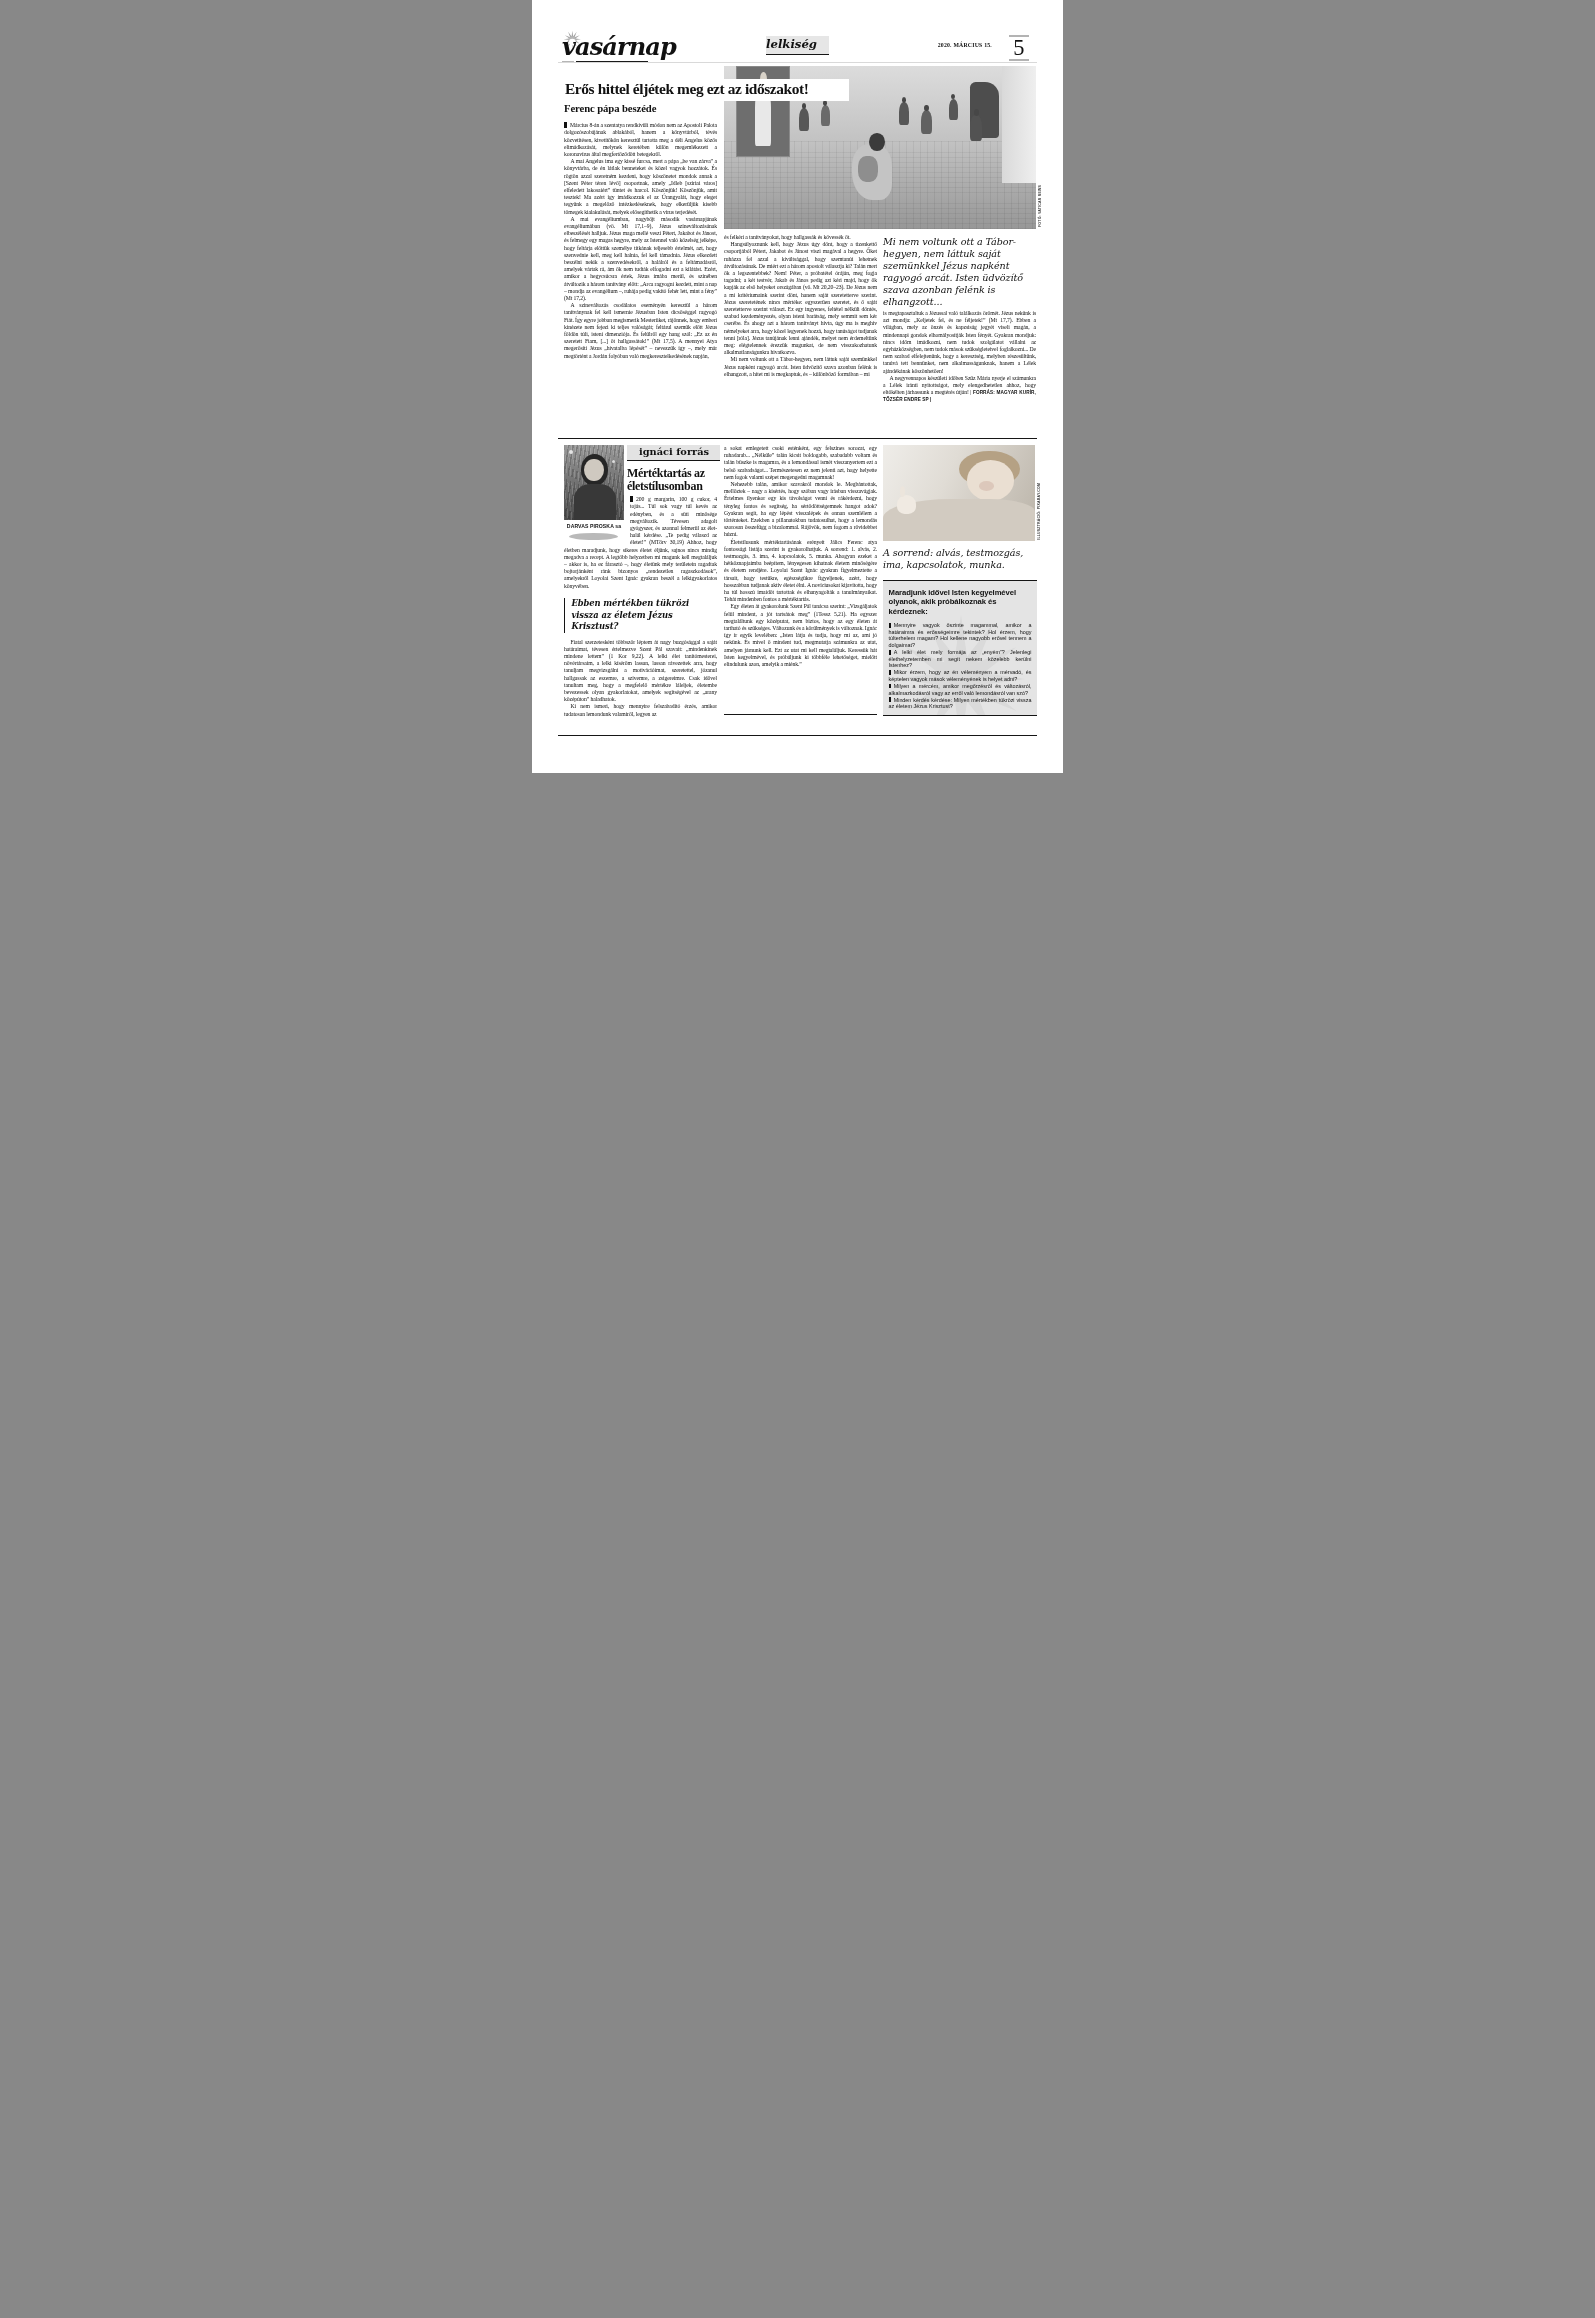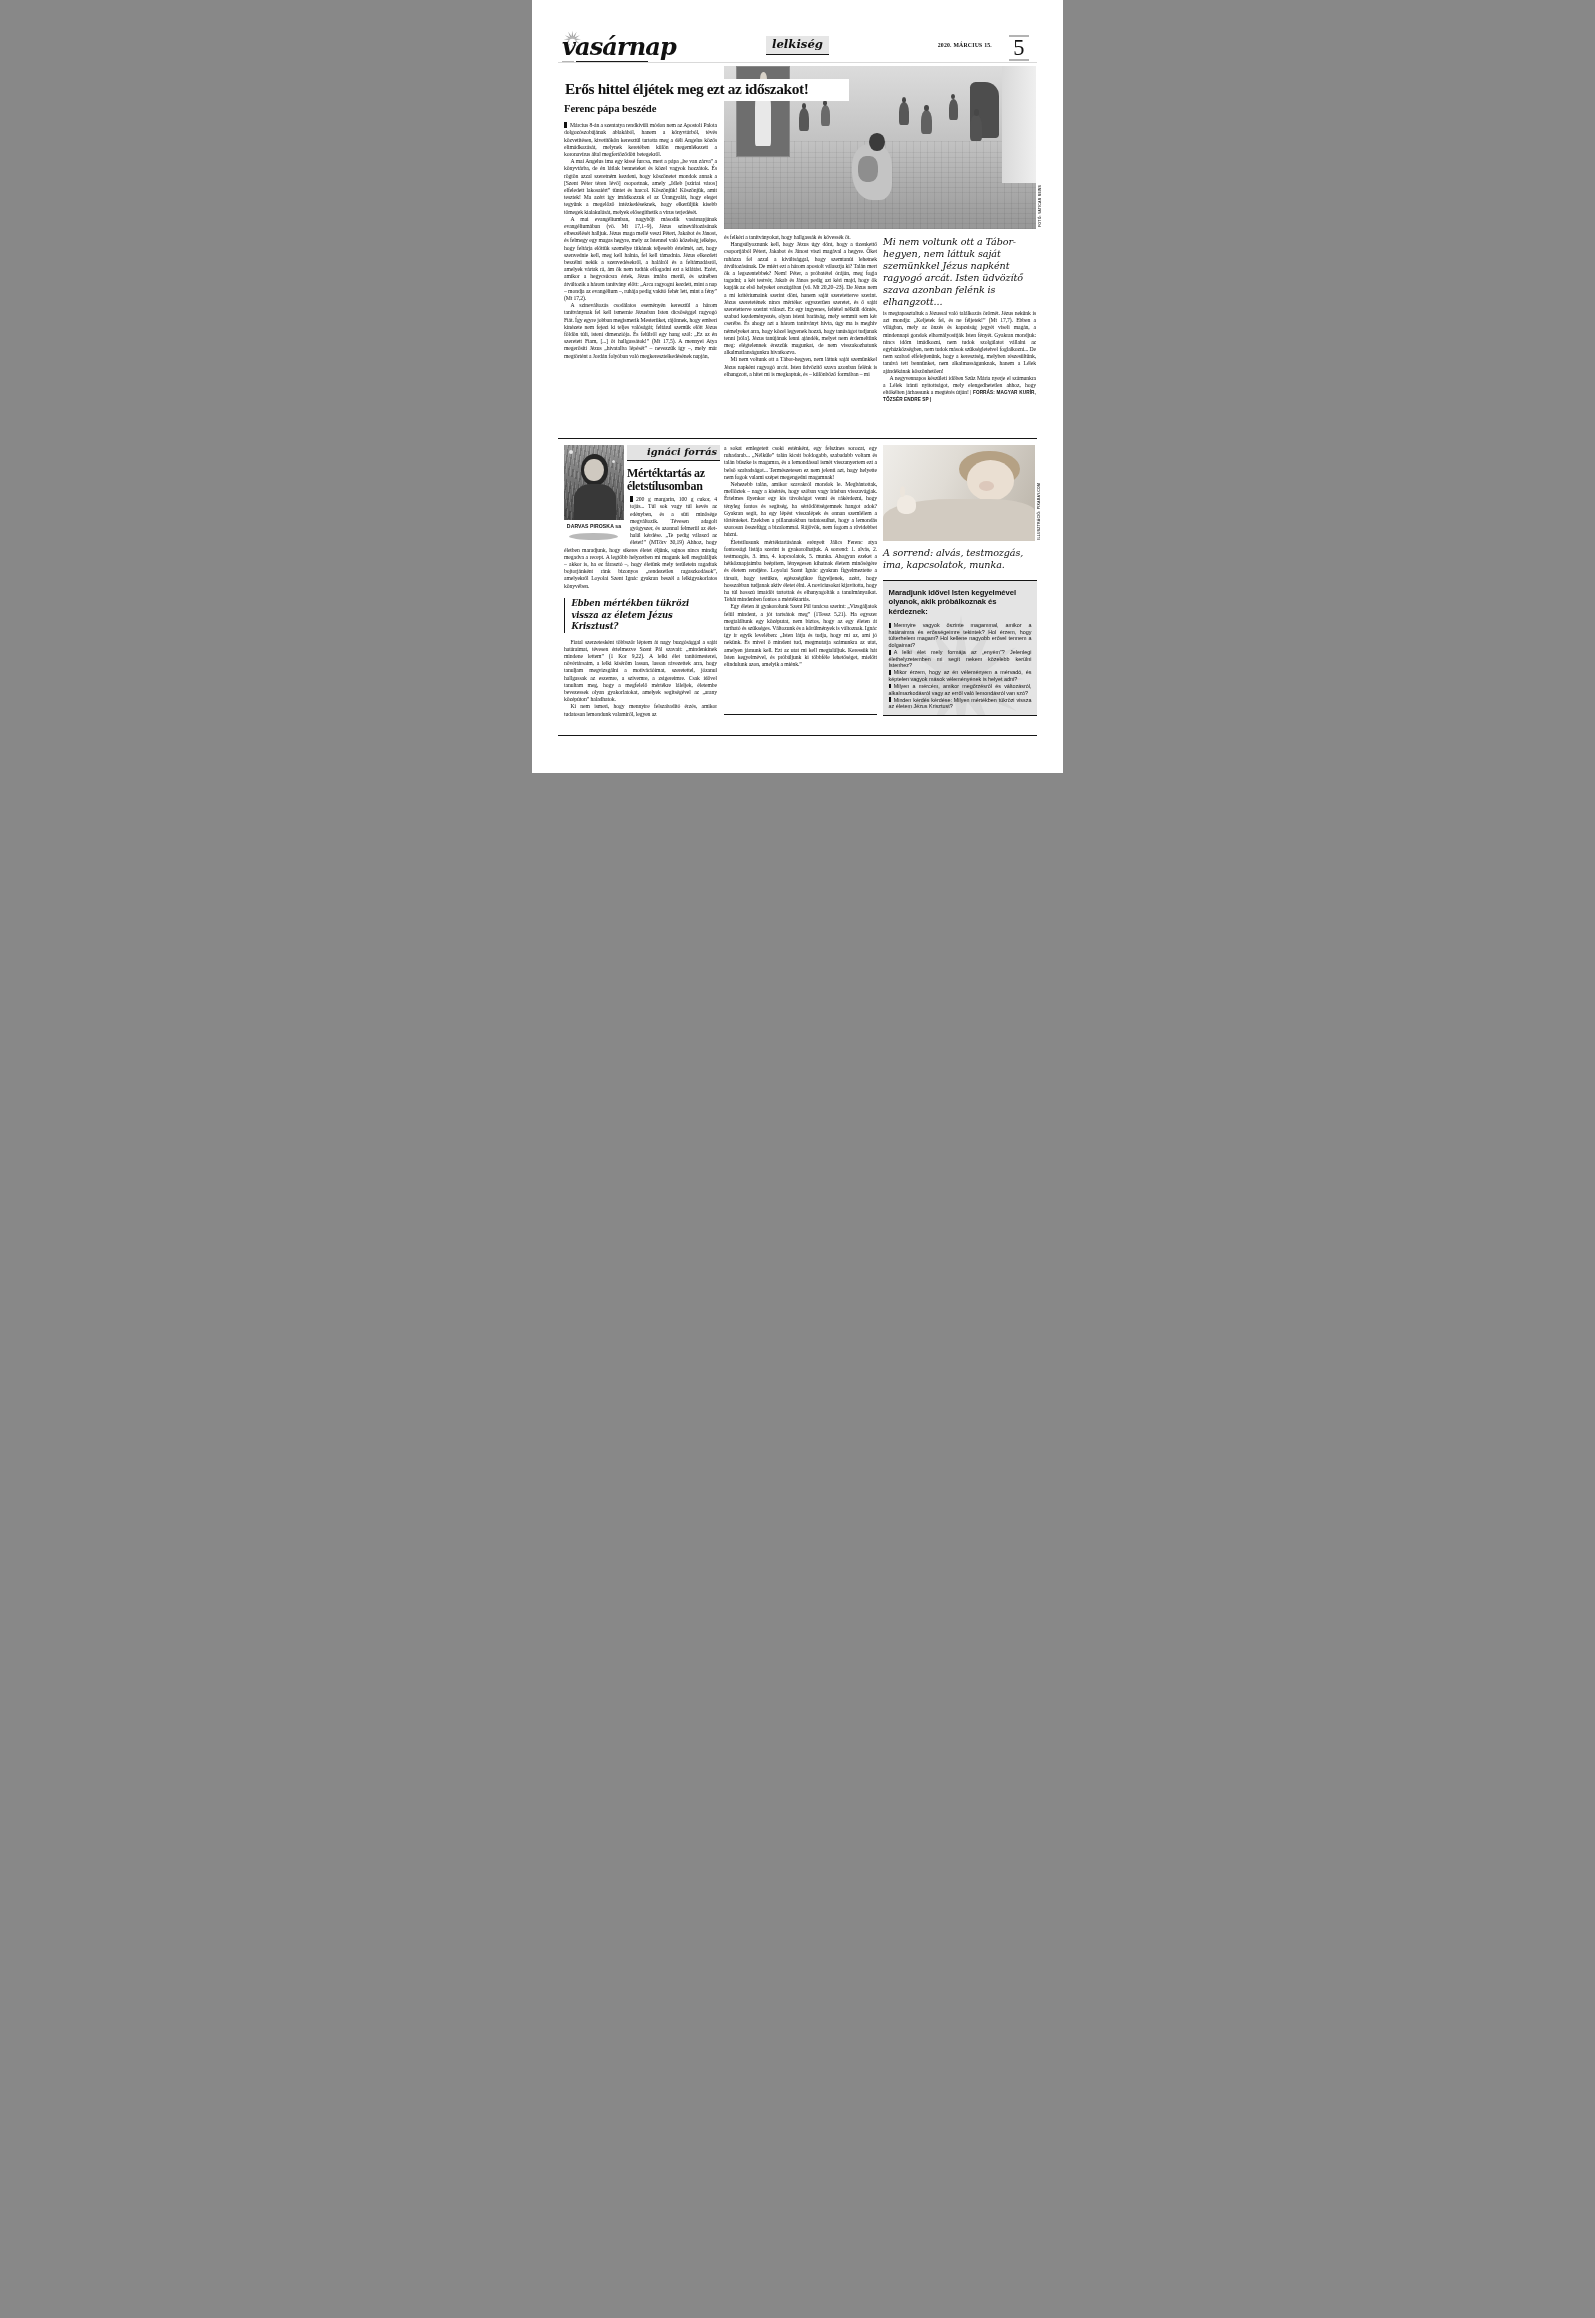--- a/index.html
+++ b/index.html
@@ -7,21 +7,21 @@
   #page { position:relative; width:531px; height:773px; background:#fff; margin:0 auto; overflow:hidden; color:#111; }
 
   
   .logo-wrap { position:absolute; left:30px; top:35px; width:93px; height:27px; }
   .logo-sun { position:absolute; left:0.9px; top:-4.7px; width:18.7px; height:18.7px; z-index:0; }
   .logo-text { position:relative; z-index:1; font-family:"DejaVu Serif",serif; font-style:italic; font-weight:700; font-size:24px; letter-spacing:-0.9px; line-height:1; }
   .logo-rule { position:absolute; left:0; top:26px; width:86px; height:2.3px; }
   .logo-rule .g { position:absolute; left:0; top:0; width:11.7px; height:2.3px; background:#b5b5b5; }
   .logo-rule .b { position:absolute; left:14px; top:0; width:72px; height:2.3px; background:#1a1a1a; }
 
-  .section-box { position:absolute; left:234px; top:36px; width:63px; height:18.7px; background:#e6e6e6; border-bottom:1.9px solid #161616; text-align:center; }
+  .section-box { position:absolute; left:234px; top:36px; width:63px; height:18.7px; background:#e6e6e6; border-bottom:1.9px solid #161616; }
   .section-box span { font-family:"DejaVu Serif",serif; font-style:italic; font-weight:700; font-size:11.7px; line-height:17px; }
 
   .date-label { position:absolute; left:395px; top:42px; width:65px; text-align:right; font-weight:700; font-size:5.8px; letter-spacing:0.2px; font-family:"Liberation Serif",serif; }
   .pagenum-wrap { position:absolute; left:477px; top:35px; width:19.6px; text-align:center; }
   .pagenum-wrap .bar { width:19.6px; height:2.3px; background:#b3b3b3; }
   .pagenum-wrap .num { font-family:"Liberation Serif",serif; font-weight:400; font-size:22.4px; line-height:21.5px; }
   .header-rule { position:absolute; left:26px; top:62px; width:479px; height:0.5px; background:#d9d9d9; }
 
   
   .colA { position:absolute; text-align:justify; font-size:5.7px; line-height:7.2px; letter-spacing:-0.1px; overflow:hidden; }
@@ -60,21 +60,21 @@
   .portrait .foliage { position:absolute; inset:0; background:repeating-linear-gradient(84deg,rgba(255,255,255,.14) 0 0.9px,transparent 0.9px 3.7px),repeating-linear-gradient(100deg,rgba(0,0,0,.18) 0 1.4px,transparent 1.4px 4.2px); }
   .portrait .hair { position:absolute; left:28%; top:12%; width:46%; height:42%; background:#262626; border-radius:50%; }
   .portrait .face { position:absolute; left:34%; top:18%; width:33%; height:30%; background:#cfc9c0; border-radius:50%; }
   .portrait .body { position:absolute; left:16%; top:52%; width:70%; height:48%; background:#383838; border-radius:40% 40% 0 0; }
   .portrait .bloom1 { position:absolute; left:8%; top:6%; width:4.7px; height:4.7px; background:#e4e4e4; border-radius:50%; }
   .portrait .bloom2 { position:absolute; left:80%; top:20%; width:3.3px; height:3.3px; background:#dcdcdc; border-radius:50%; }
   .portrait-caption { position:absolute; left:30px; top:523px; width:64px; text-align:center; font-family:"Liberation Sans",sans-serif; font-weight:700; font-size:5.1px; letter-spacing:0.1px; }
   .caption-ellipse { position:absolute; left:37px; top:533px; width:49px; height:7px; background:#b9b9b9; border-radius:50%; }
 
   .kicker-box { position:absolute; left:95px; top:445px; width:93px; height:16px; background:#e3e3e3; border-bottom:1.6px solid #141414; }
-  .kicker-box span { font-family:"DejaVu Serif",serif; font-style:italic; font-weight:700; font-size:9.8px; line-height:14.5px; padding-left:20px; }
+  .kicker-box span { font-family:"DejaVu Serif",serif; font-weight:700; font-size:9.8px; line-height:14.5px; padding-left:12px; }
   .headline2 { position:absolute; left:95px; top:467px; width:93px; font-weight:700; font-size:12px; line-height:1.08; letter-spacing:-0.3px; }
 
   .subhead2 { font-family:"DejaVu Serif",serif; font-style:italic; font-weight:700; font-size:8.4px; line-height:1.38; letter-spacing:-0.1px; border-left:1.4px solid #141414; padding-left:6.5px; margin:8.4px 0 5.6px 0; text-align:left; text-indent:0 !important; }
 
   .wrap-spacer { float:left; width:66px; height:46px; }
 
   .photo2 { position:absolute; left:351px; top:445px; width:152px; height:96px; background:linear-gradient(115deg,#efede9 0%,#e0dcd5 40%,#bab3a8 100%); overflow:visible; }
   .photo2 .blanket { position:absolute; left:0; bottom:0; width:100%; height:44%; background:#d2cbc1; border-radius:45% 30% 0 0; }
   .photo2 .hair2 { position:absolute; left:50%; top:6%; width:40%; height:38%; background:#b5a184; border-radius:50%; }
   .photo2 .face2 { position:absolute; left:55%; top:16%; width:31%; height:42%; background:#eadfd2; border-radius:50%; }

